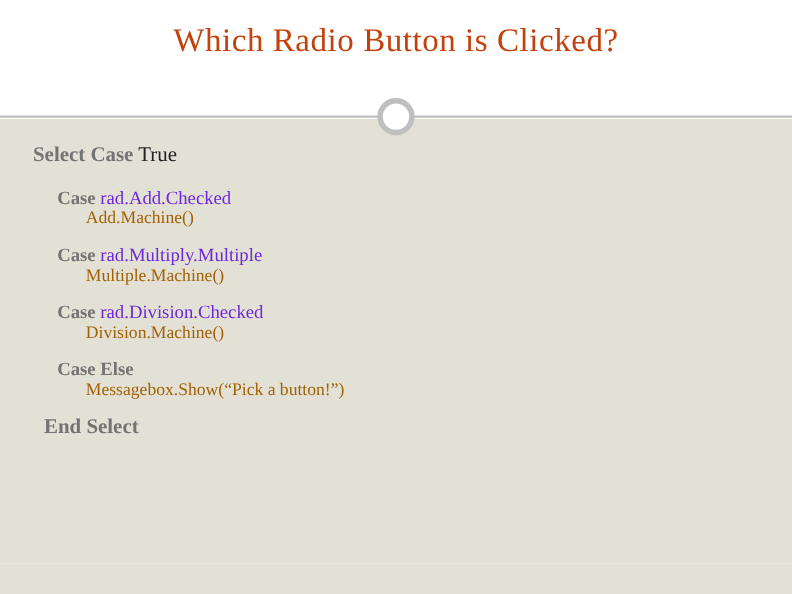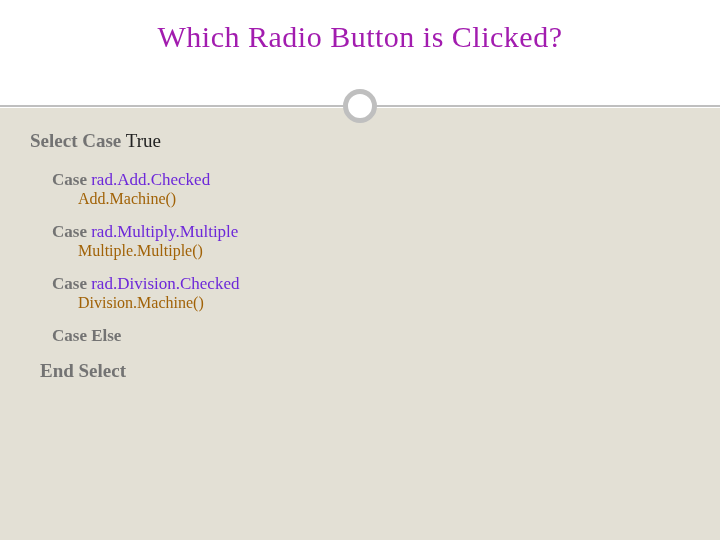--- a/index.html
+++ b/index.html
@@ -18,21 +18,21 @@
   }
   .title-area {
     padding: 20px 40px 0 40px;
     text-align: center;
     position: relative;
     height: 108px;
   }
   .title {
     font-size: 30px;
     font-weight: 400;
-    color: #a21caf;
+    color: #c2410c;
     letter-spacing: 0.5px;
   }
   .divider-wrap {
     position: absolute;
     left: 0;
     right: 0;
     top: 86px;
     height: 40px;
   }
   .divider-line {
@@ -114,35 +114,36 @@
           <span> </span><span class="expr">rad.Add.Checked</span>
         </div>
         <div class="body-line">Add.Machine()</div>
       </div>
 
       <div class="block">
         <div class="case-line">
           <span class="kw">Case</span>
           <span> </span><span class="expr">rad.Multiply.Multiple</span>
         </div>
-        <div class="body-line">Multiple.Multiple()</div>
+        <div class="body-line">Multiple.Machine()</div>
       </div>
 
       <div class="block">
         <div class="case-line">
           <span class="kw">Case</span>
           <span> </span><span class="expr">rad.Division.Checked</span>
         </div>
         <div class="body-line">Division.Machine()</div>
       </div>
 
       <div class="block">
         <div class="case-line">
           <span class="kw">Case Else</span>
         </div>
+        <div class="body-line">Messagebox.Show(“Pick a button!”)</div>
       </div>
 
       <div class="end-line">
         <span class="kw">End Select</span>
       </div>
 
     </div>
   </div>
 
   <div class="footer-strip"></div>

